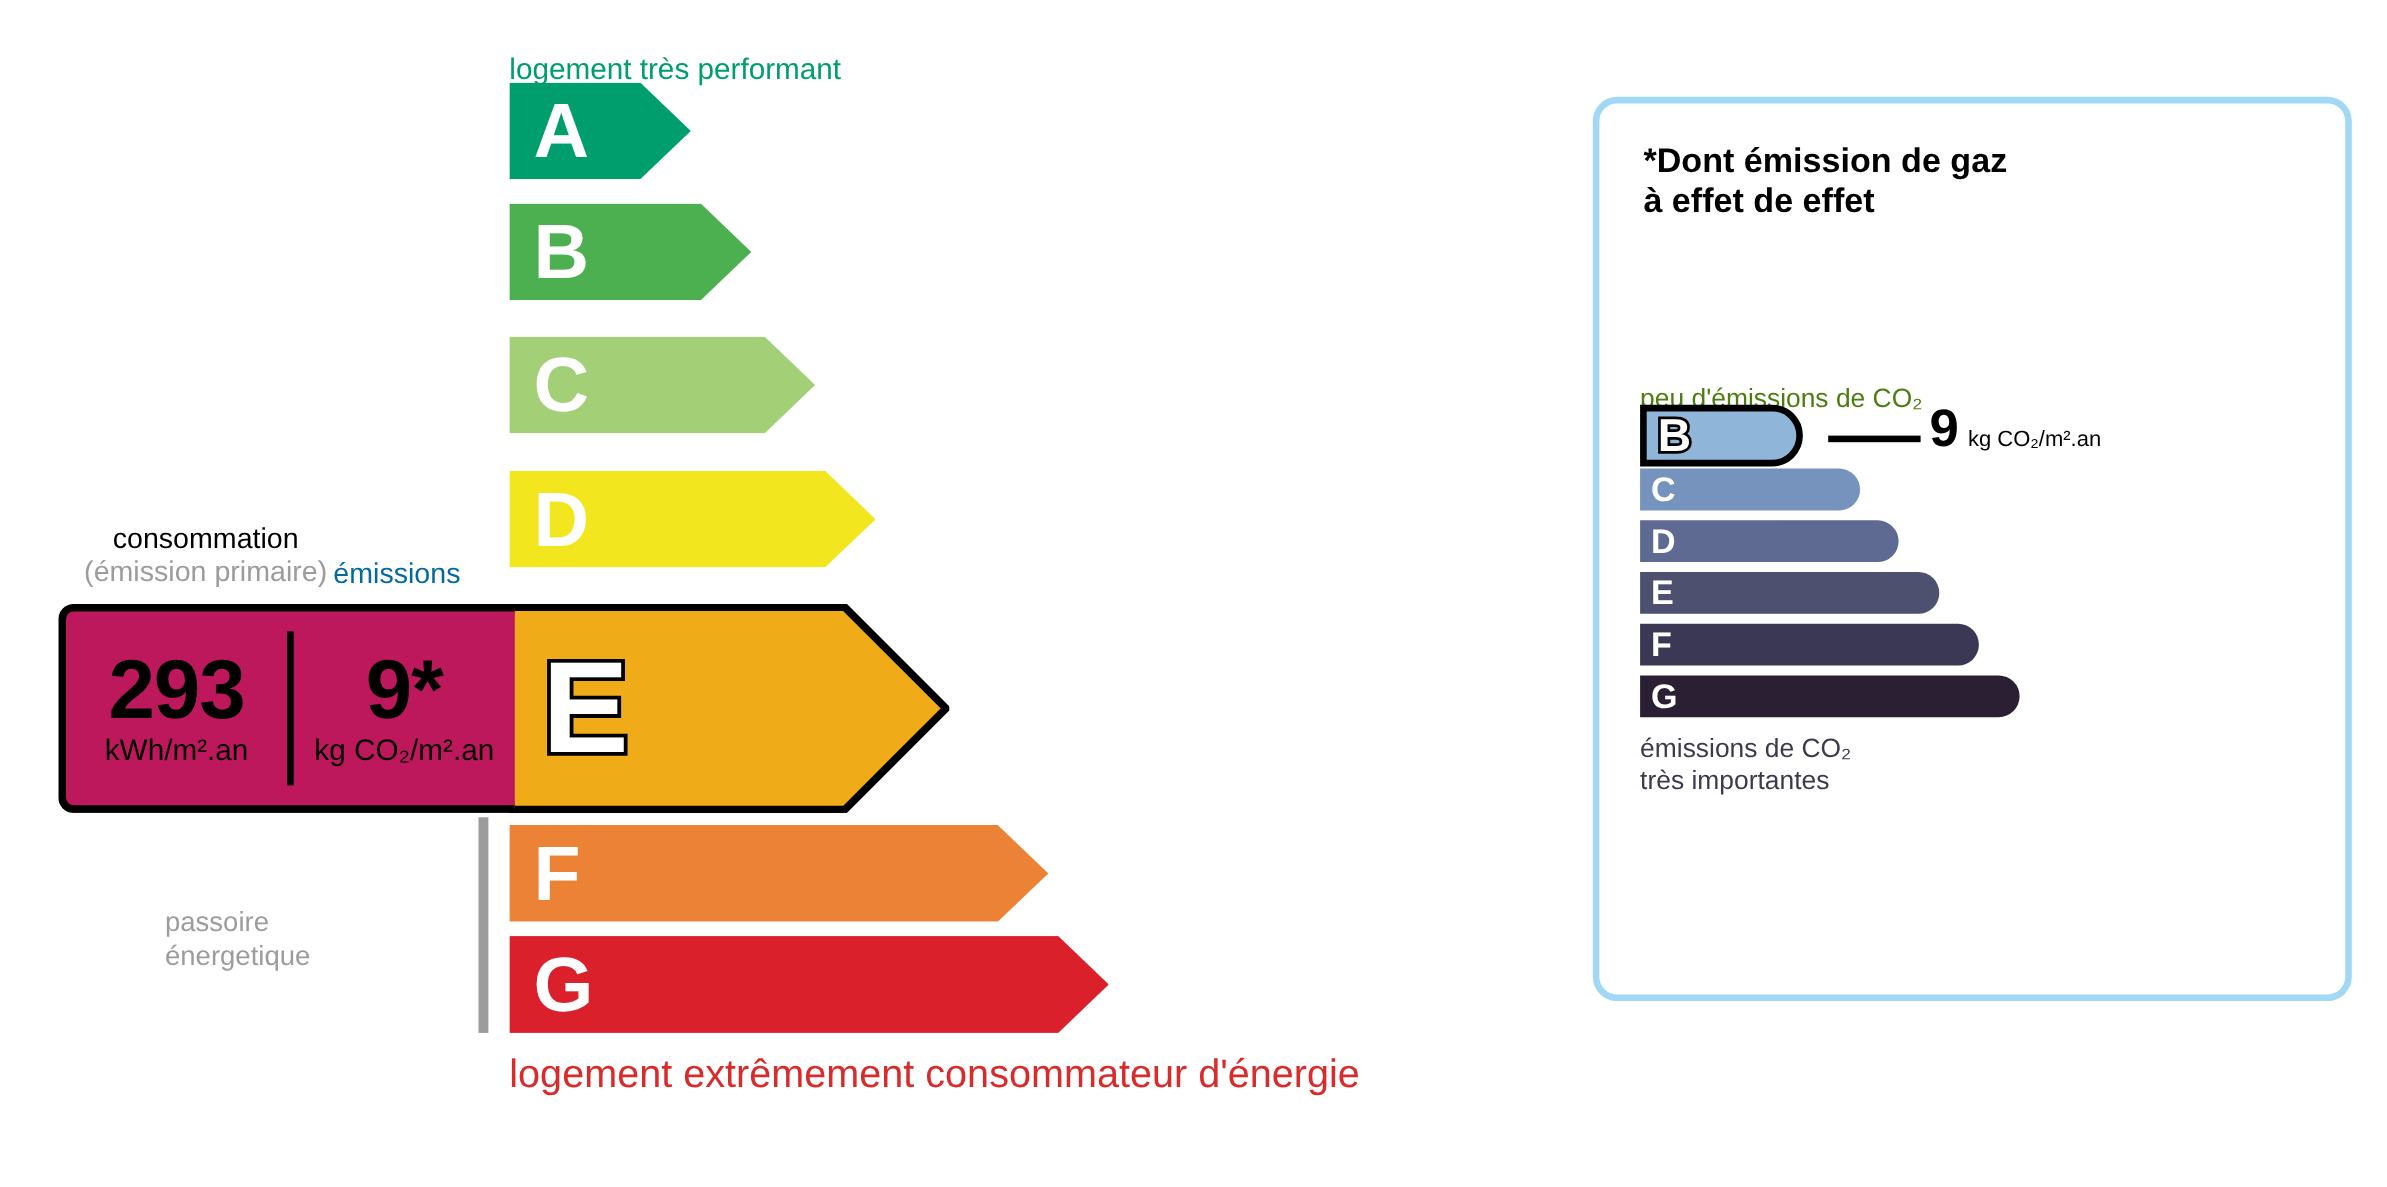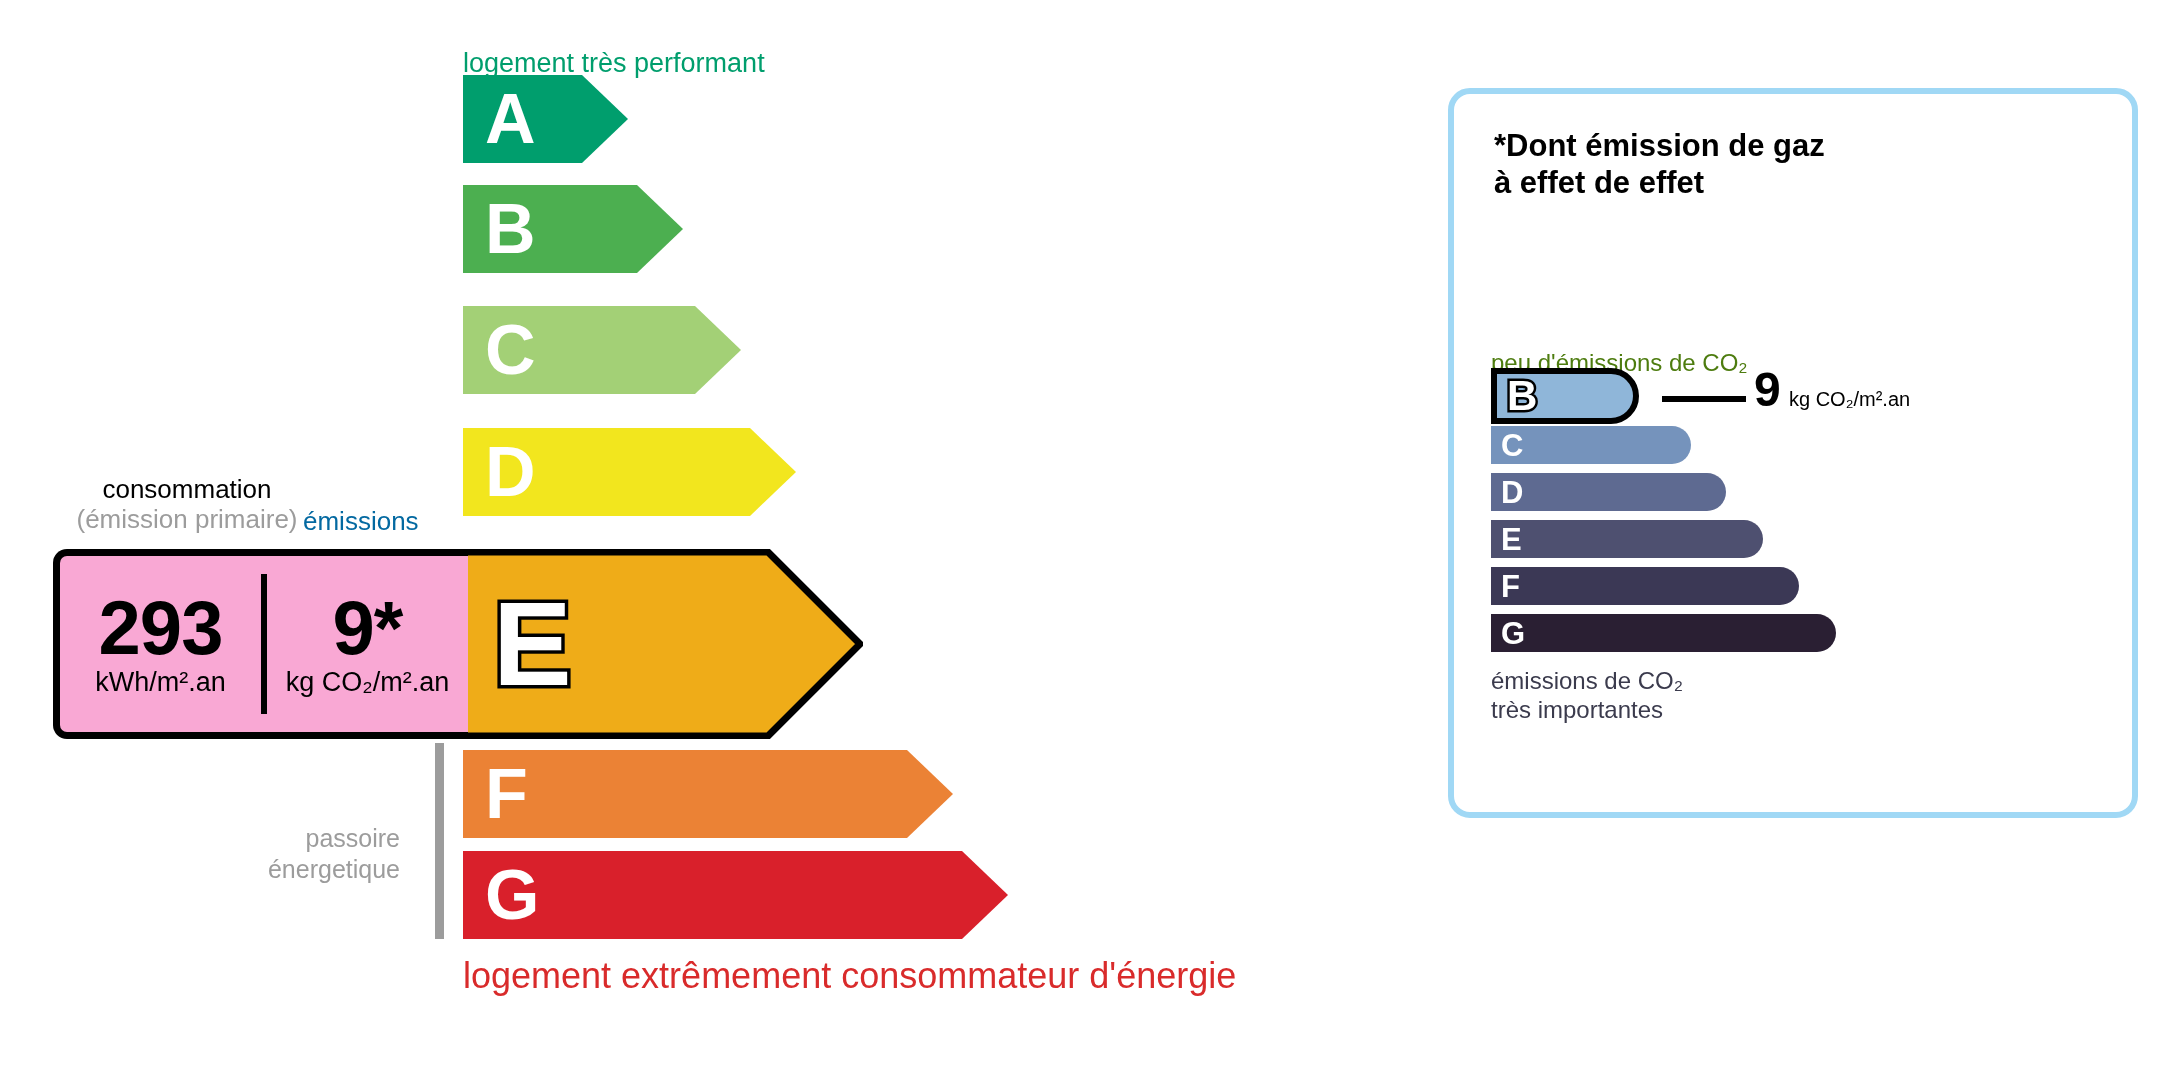--- a/index.html
+++ b/index.html
@@ -90,21 +90,21 @@
   
   #value-box {
     position: absolute;
     left: 53px;
     top: 549px;
     width: 415px;
     height: 190px;
     border: 7px solid #000000;
     border-right: none;
     border-radius: 14px 0 0 14px;
-    background: #f9a8d4;
+    background: #be185d;
     box-sizing: border-box;
     display: flex;
   }
   .value-cell {
     flex: 1;
     display: flex;
     flex-direction: column;
     align-items: center;
     justify-content: center;
     position: relative;
@@ -156,41 +156,41 @@
     top: 750px;
     font-size: 25px;
     color: #9c9c9c;
     line-height: 1.22;
   }
   #note-passoire {
     position: absolute;
     left: 150px;
     top: 823px;
     width: 250px;
-    text-align: right;
+    text-align: left;
     font-size: 25px;
     color: #9c9c9c;
     line-height: 1.22;
   }
   #passoire-bar {
     position: absolute;
     left: 435px;
     top: 743px;
     width: 9px;
     height: 196px;
     background: #9c9c9c;
   }
 
   
   #co2-panel {
     position: absolute;
     left: 1448px;
     top: 88px;
     width: 690px;
-    height: 730px;
+    height: 822px;
     border: 6px solid #A0D8F5;
     border-radius: 22px;
     background: #ffffff;
     box-sizing: border-box;
     padding-left: 48px;
   }
   #co2-title {
     position: absolute;
     left: 40px;
     top: 33px;

